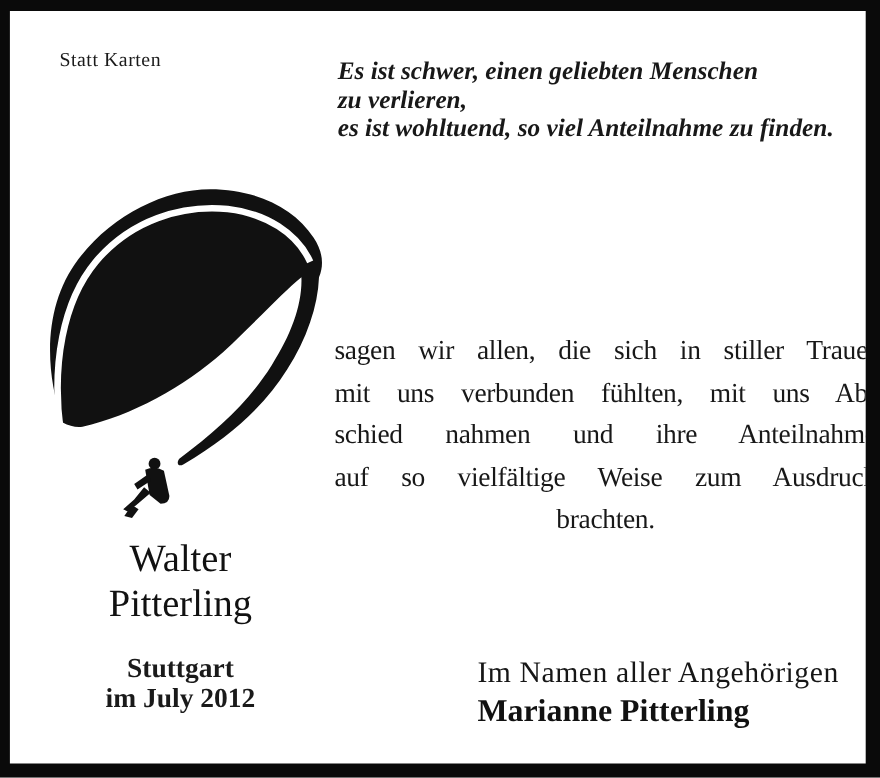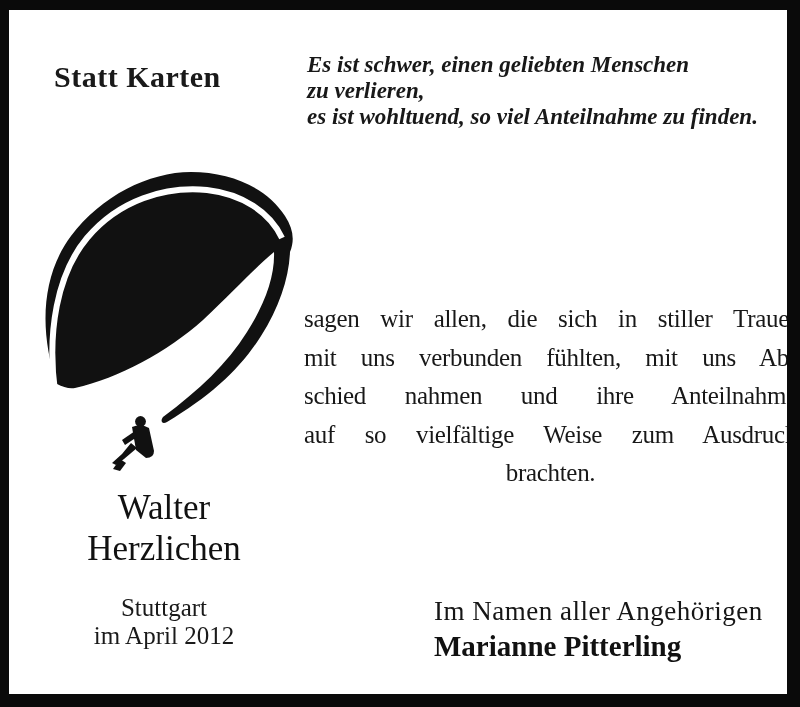--- a/index.html
+++ b/index.html
@@ -16,26 +16,25 @@
     background: #ffffff;
     border-style: solid;
     border-color: #0a0a0a;
     border-width: 10px 13px 13px 9px;
     overflow: hidden;
     color: #161616;
   }
   .abs { position: absolute; }
 
   .statt-karten {
-    left: 45px; top: 50px;
-    font-size: 30px;
+    left: 45px; top: 34px;
+    font-size: 18px;
     letter-spacing: 0.5px;
     color: #1a1a1a;
     white-space: nowrap;
-    font-weight: bold;
   }
   .quote {
     left: 298px; top: 42px;
     width: 512px;
     font-style: italic;
     font-weight: 600;
     font-size: 23px;
     line-height: 26px;
     color: #181818;
   }
@@ -73,20 +72,21 @@
     line-height: 41px;
     color: #111111;
   }
   .place-date {
     left: 25px; top: 584px;
     width: 260px;
     text-align: center;
     font-size: 25px;
     line-height: 28px;
     color: #1a1a1a;
+    font-weight: bold;
   }
   .closing {
     left: 425px; top: 584px;
     width: 370px;
     color: #161616;
   }
   .closing-line {
     font-size: 27px;
     line-height: 34px;
     letter-spacing: 0.5px;
@@ -149,26 +149,26 @@
         <path d="M 105 267 Q 114 263 122 268 L 127 291 Q 127 298 119 298 L 109 290 Z"></path>
         <path d="M 108 271 L 95 280 L 98 285 L 110 277 Z"></path>
         <path d="M 110 288 L 97 299 L 89 305 L 85 303 L 95 294 L 104 283 Z"></path>
         <path d="M 93 299 L 86 309 L 93 311 L 99 303 Z"></path>
       </g>
     </svg>
   </div>
 
   <div class="abs deceased-name">
     <div>Walter</div>
-    <div>Herzlichen</div>
+    <div>Pitterling</div>
   </div>
 
   <div class="abs place-date">
     <div>Stuttgart</div>
-    <div>im April 2012</div>
+    <div>im July 2012</div>
   </div>
 
   <div class="abs closing">
     <div class="closing-line">Im Namen aller Angehörigen</div>
     <div class="signature">Marianne Pitterling</div>
   </div>
 
 </div>
 
 </body></html>

